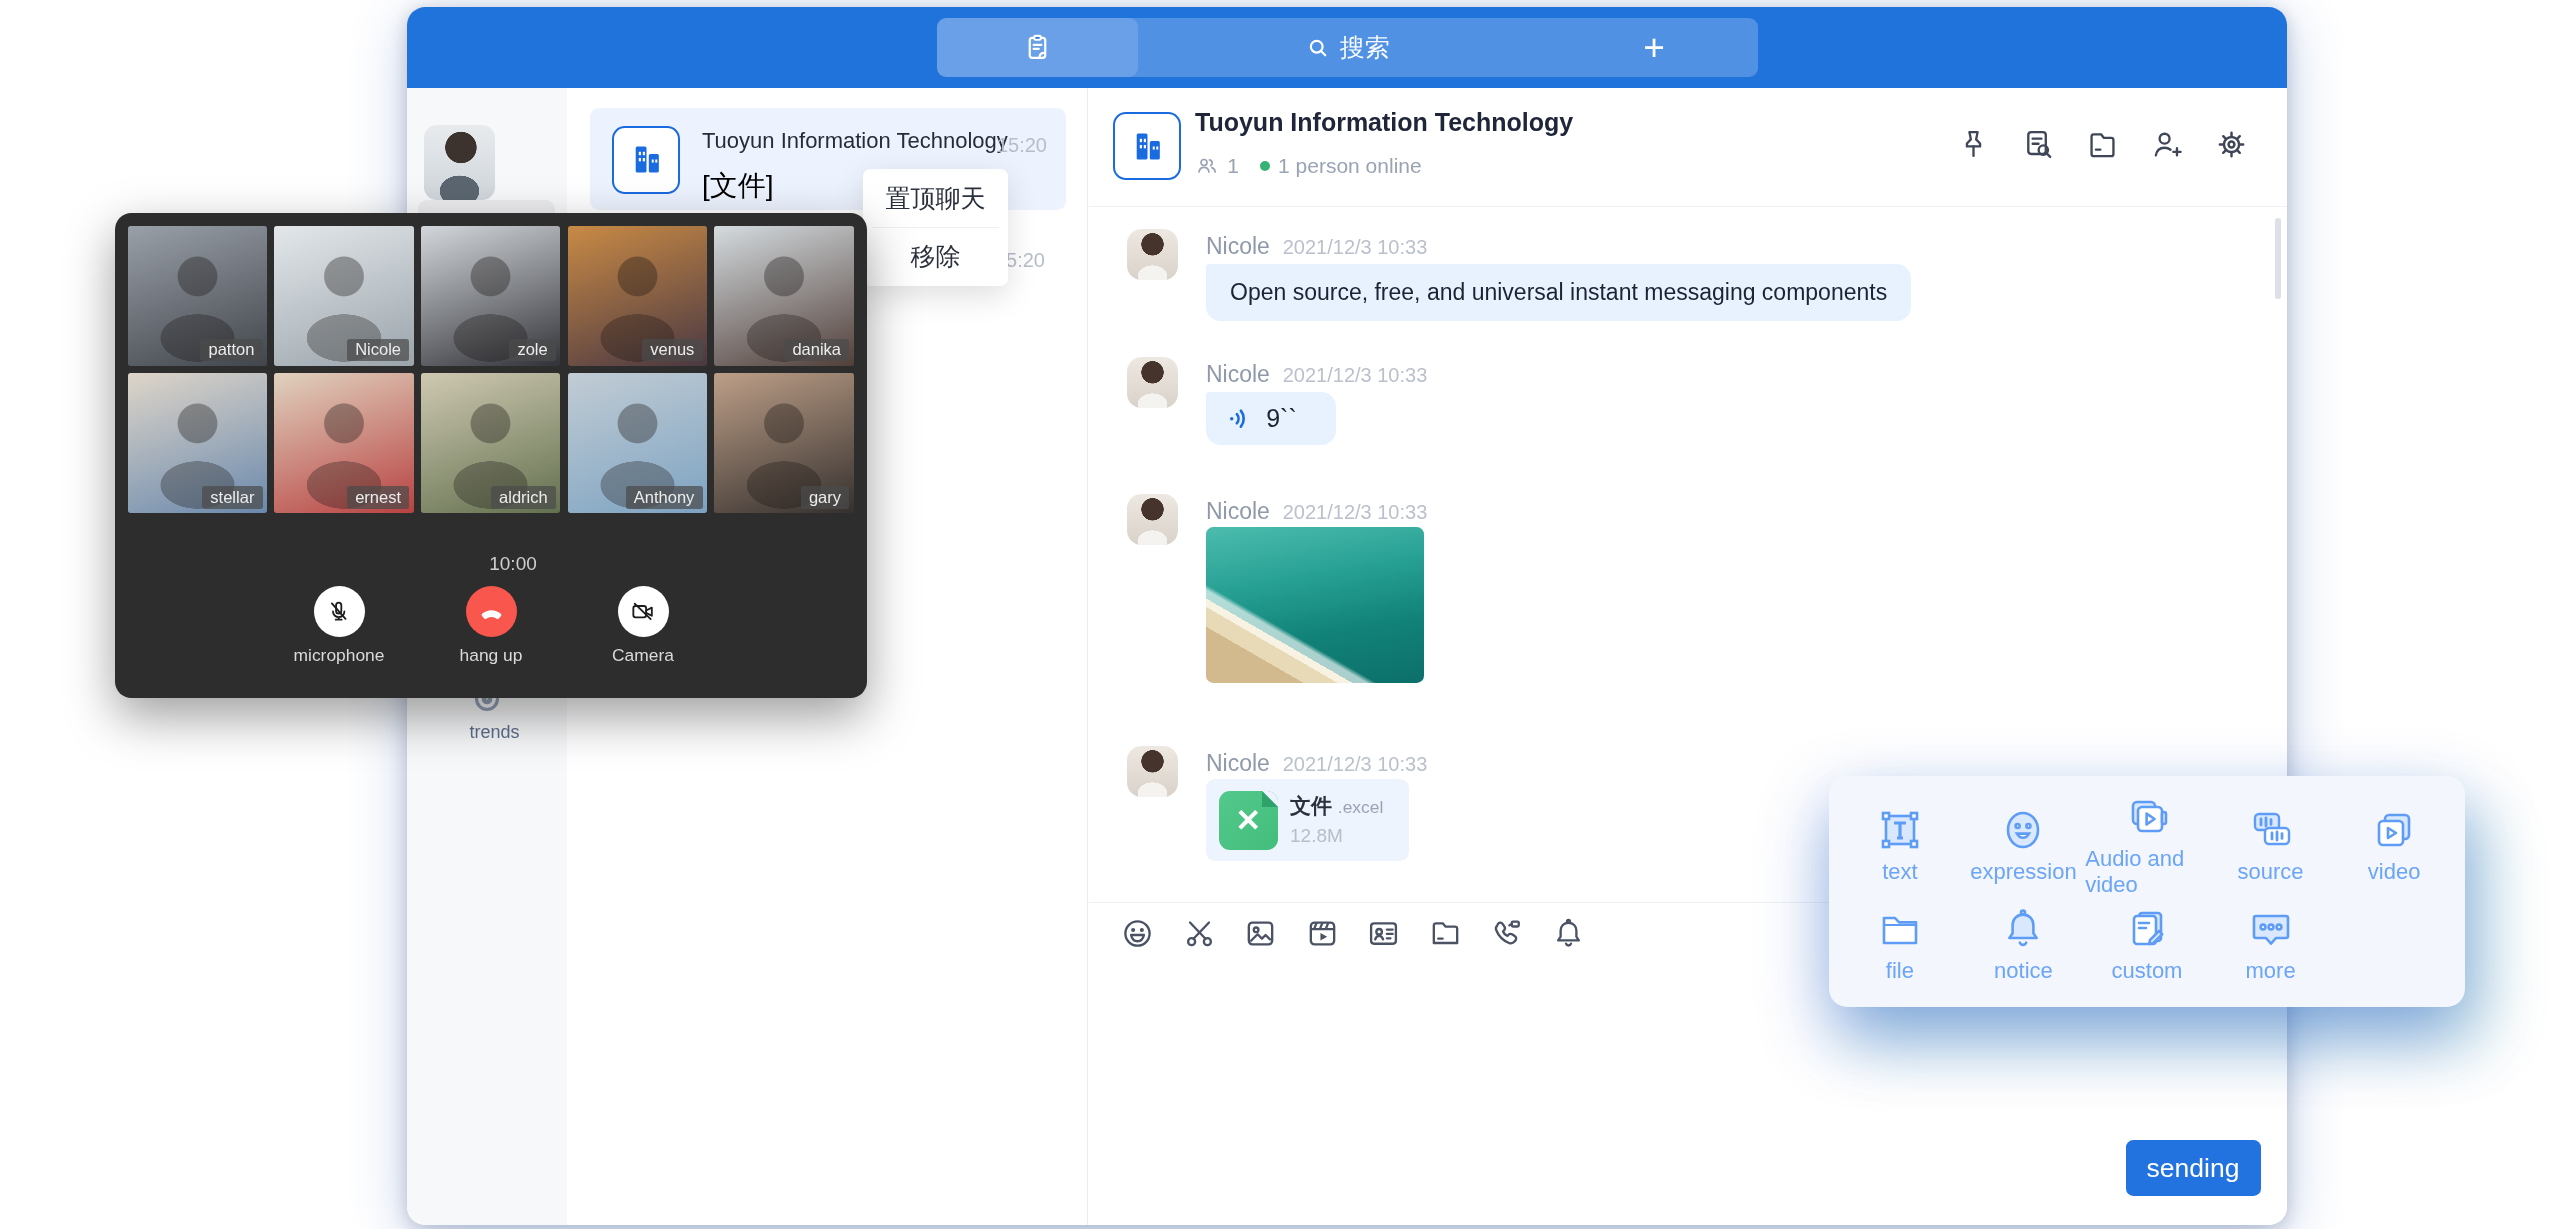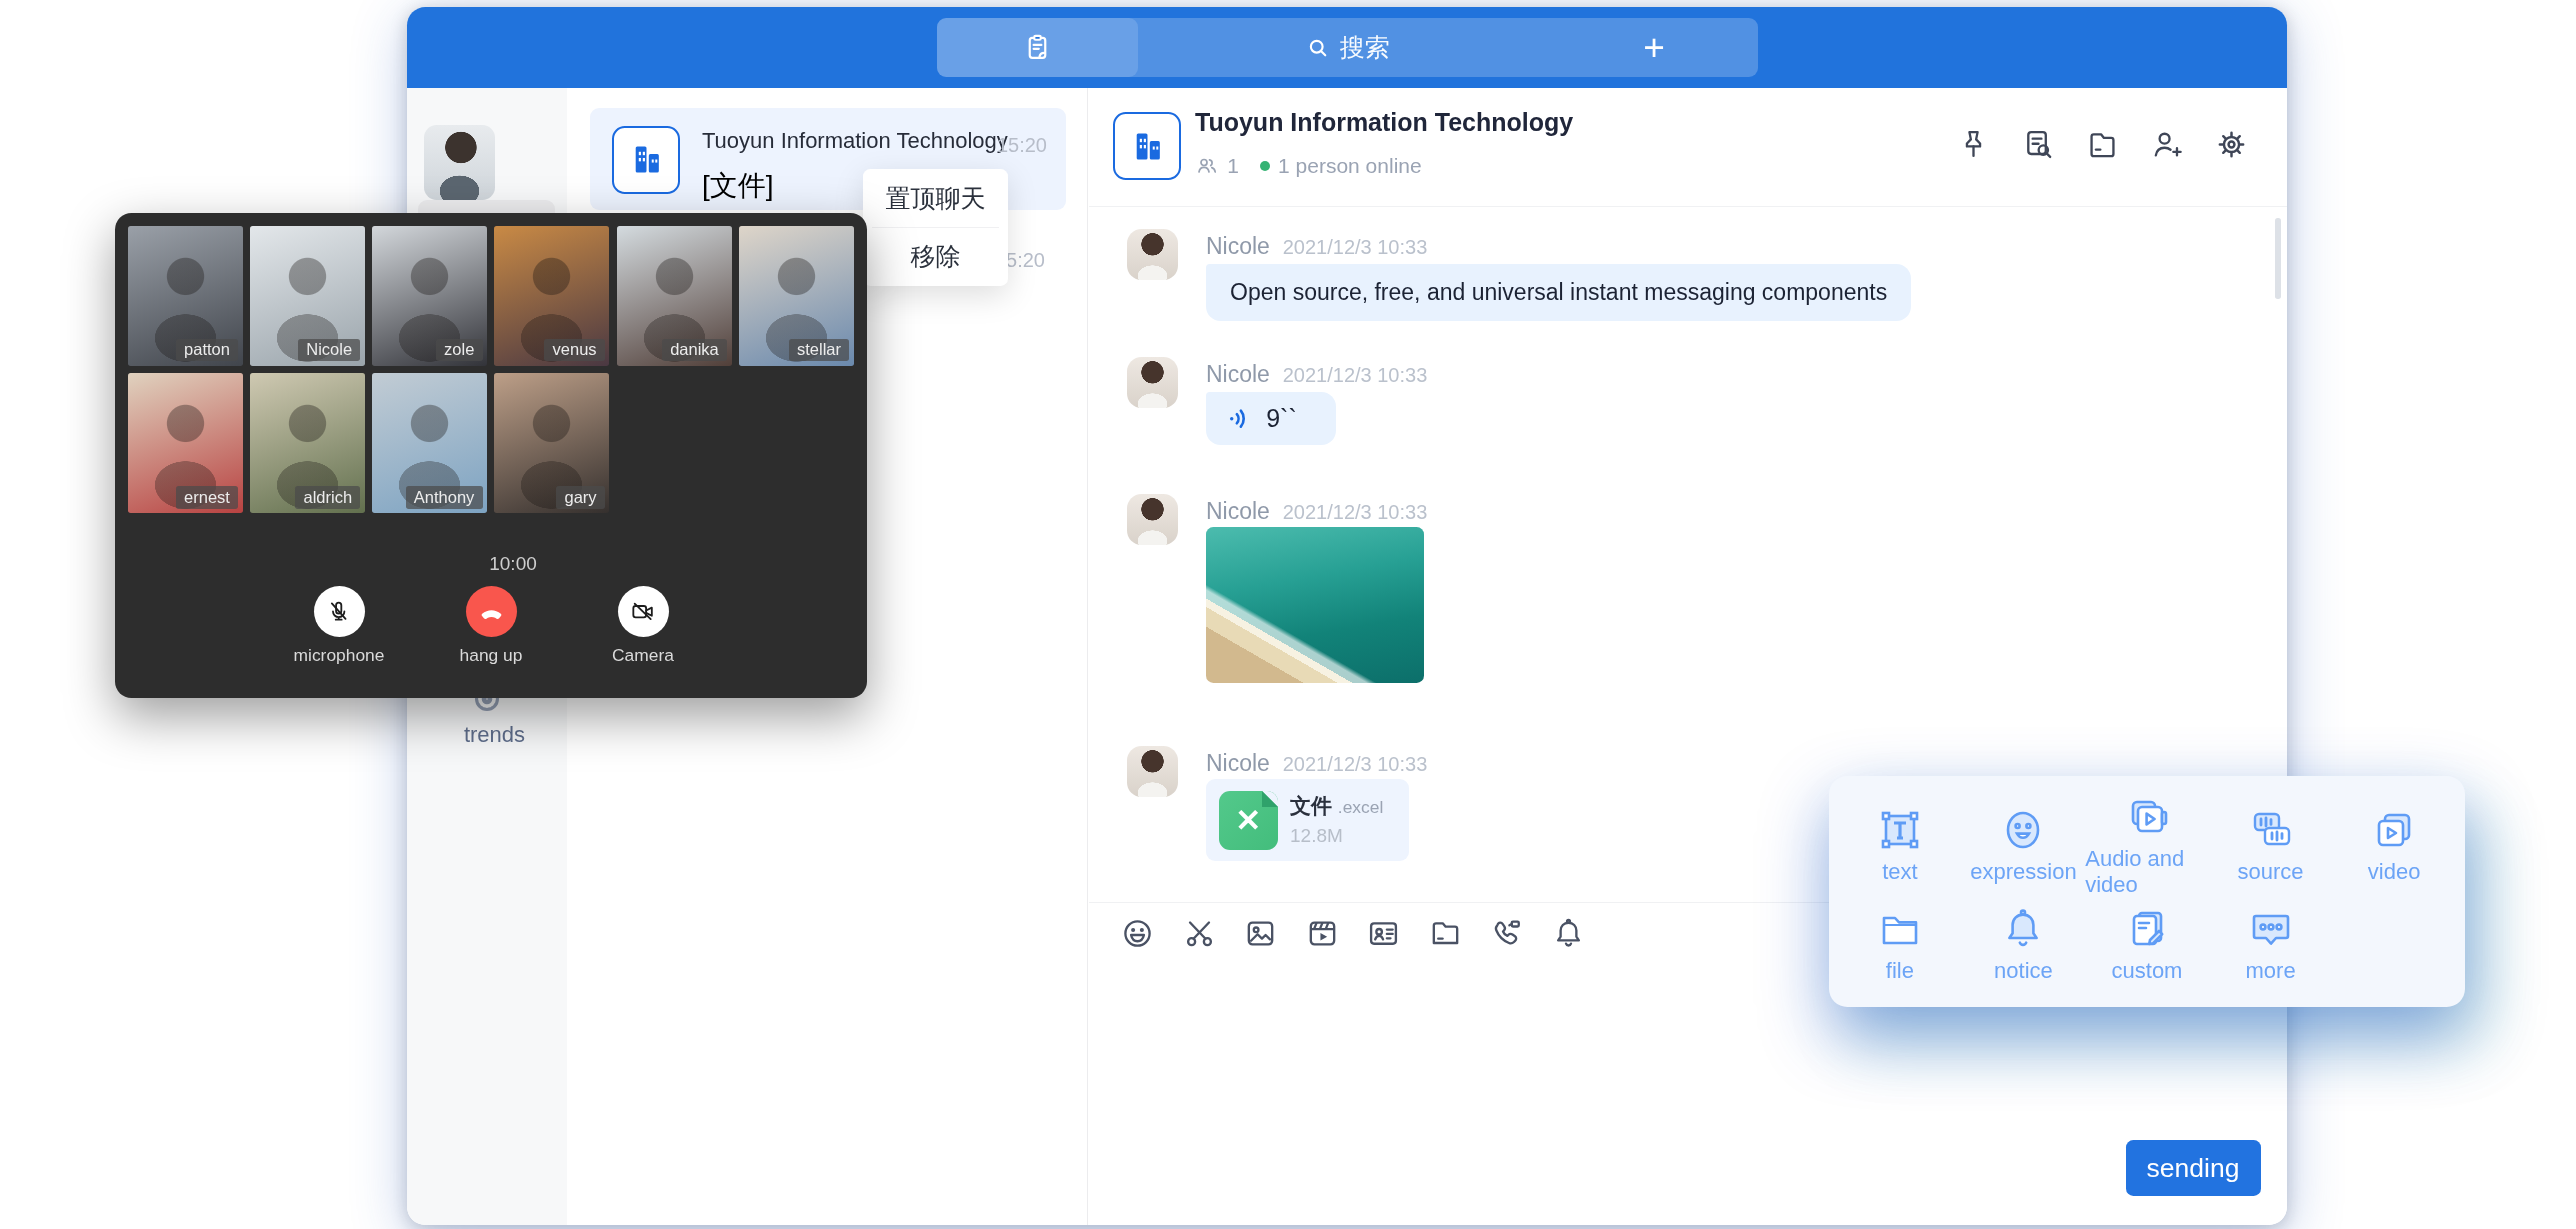--- a/index.html
+++ b/index.html
@@ -23,42 +23,42 @@
   .nav{position:absolute;left:0;top:81px;bottom:0;width:160px;background:#f7f8f9;border-radius:0 0 0 18.3px;}
   .nav .me{position:absolute;left:16.5px;top:37px;width:71px;height:75px;border-radius:12.8px;
     background:
       radial-gradient(circle at 52% 30%,#3c332e 0 24%,transparent 25%),
       radial-gradient(ellipse 46% 34% at 50% 88%,#5b6670 0 60%,transparent 61%),
       linear-gradient(#e8ebee,#cfd5da);}
   .nav .pill{position:absolute;left:11px;top:112px;width:137px;height:53px;border-radius:9.1px;background:#ececee;}
   .trends{position:absolute;left:0;right:0;top:599px;text-align:center;color:#5f6e8c;}
   .trends .disc{display:inline-block;width:24px;height:24px;border-radius:50%;border:3.7px solid #94a0b5;
     box-shadow:inset 0 0 0 3.7px #f7f8f9, inset 0 0 0 8.2px #94a0b5;}
-  .trends .t-label{display:block;margin-top:7.3px;font-size:22px;padding-left:15px;}
+  .trends .t-label{display:block;margin-top:7.3px;font-size:18px;padding-left:15px;}
 
   
   .chatlist{position:absolute;left:160px;top:81px;bottom:0;width:521px;background:#fff;border-right:0.9px solid #ececee;}
   .conv{position:absolute;left:23px;top:20px;width:476px;height:102px;border-radius:9.1px;background:#edf3fe;}
   .conv .gicon{position:absolute;left:22px;top:17.4px;width:68px;height:68px;border-radius:12.8px;background:#fff;
     border:2.7px solid #1a6ae0;display:flex;align-items:center;justify-content:center;}
   .conv .c-title{position:absolute;left:112px;top:20px;font-size:22px;font-weight:500;color:#272c39;white-space:nowrap;}
   .conv .c-sub{position:absolute;left:112px;top:59px;font-size:28px;color:#000000;}
   .conv .c-time{position:absolute;right:19px;top:25.6px;font-size:20px;color:#b7bdc9;}
   .conv2-time{position:absolute;right:42px;top:161px;font-size:20px;color:#b7bdc9;}
 
   
   .ctxmenu{position:absolute;left:863px;top:169px;width:145px;background:#fff;border-radius:7.3px;
     box-shadow:0 9.1px 31px rgba(0,0,0,.13);z-index:30;overflow:hidden;}
   .ctxmenu .mi{height:58px;display:flex;align-items:center;justify-content:center;font-size:25px;color:#2b313c;}
   .ctxmenu .sep{height:0.9px;background:#f0f0f2;margin:0 9.1px;}
 
   
   .call{position:absolute;left:115px;top:213px;width:752px;height:485px;background:#2d2d2d;border-radius:16.5px;
     box-shadow:0 18.3px 50px rgba(0,0,0,.38);z-index:40;}
-  .grid{position:absolute;left:12.8px;top:12.8px;width:726px;display:grid;grid-template-columns:repeat(6,1fr);
+  .grid{position:absolute;left:12.8px;top:12.8px;width:726px;display:grid;grid-template-columns:repeat(5,1fr);
     grid-auto-rows:140px;gap:7.3px;}
   .tile{position:relative;border-radius:2.7px;overflow:hidden;background:#555;}
   .tile::after{content:"";position:absolute;inset:0;
     background:radial-gradient(circle at 50% 36%,rgba(20,16,14,.34) 0 17%,transparent 18%),
                radial-gradient(ellipse 44% 28% at 50% 80%,rgba(20,16,14,.30) 0 60%,transparent 61%);}
   .tile .tag{position:absolute;right:4.6px;bottom:4.6px;z-index:2;background:rgba(75,75,75,.72);color:#ececec;
     font-size:16.5px;padding:1.8px 8.2px;border-radius:2.7px;}
   .call .timer{position:absolute;left:0;right:0;top:340px;text-align:center;color:#cfcfcf;font-size:19px;padding-left:44px;}
   .controls{position:absolute;left:0;right:0;top:373px;display:flex;justify-content:center;gap:24px;}
   .ctrl{width:128px;text-align:center;}

